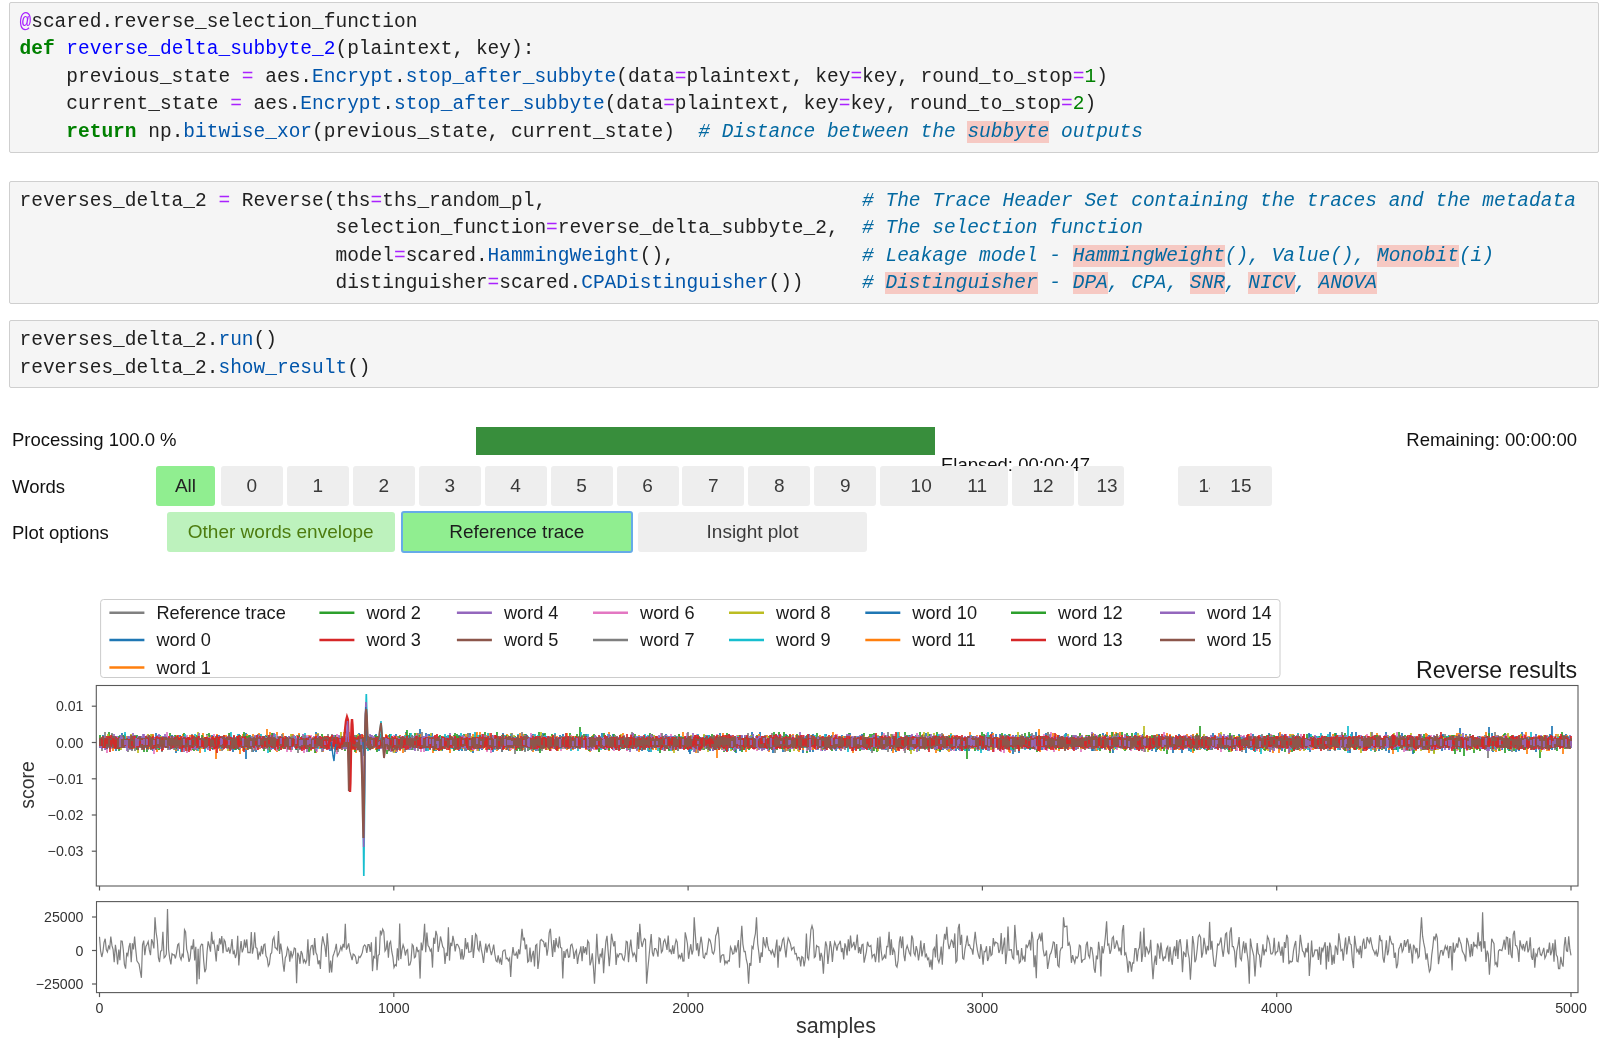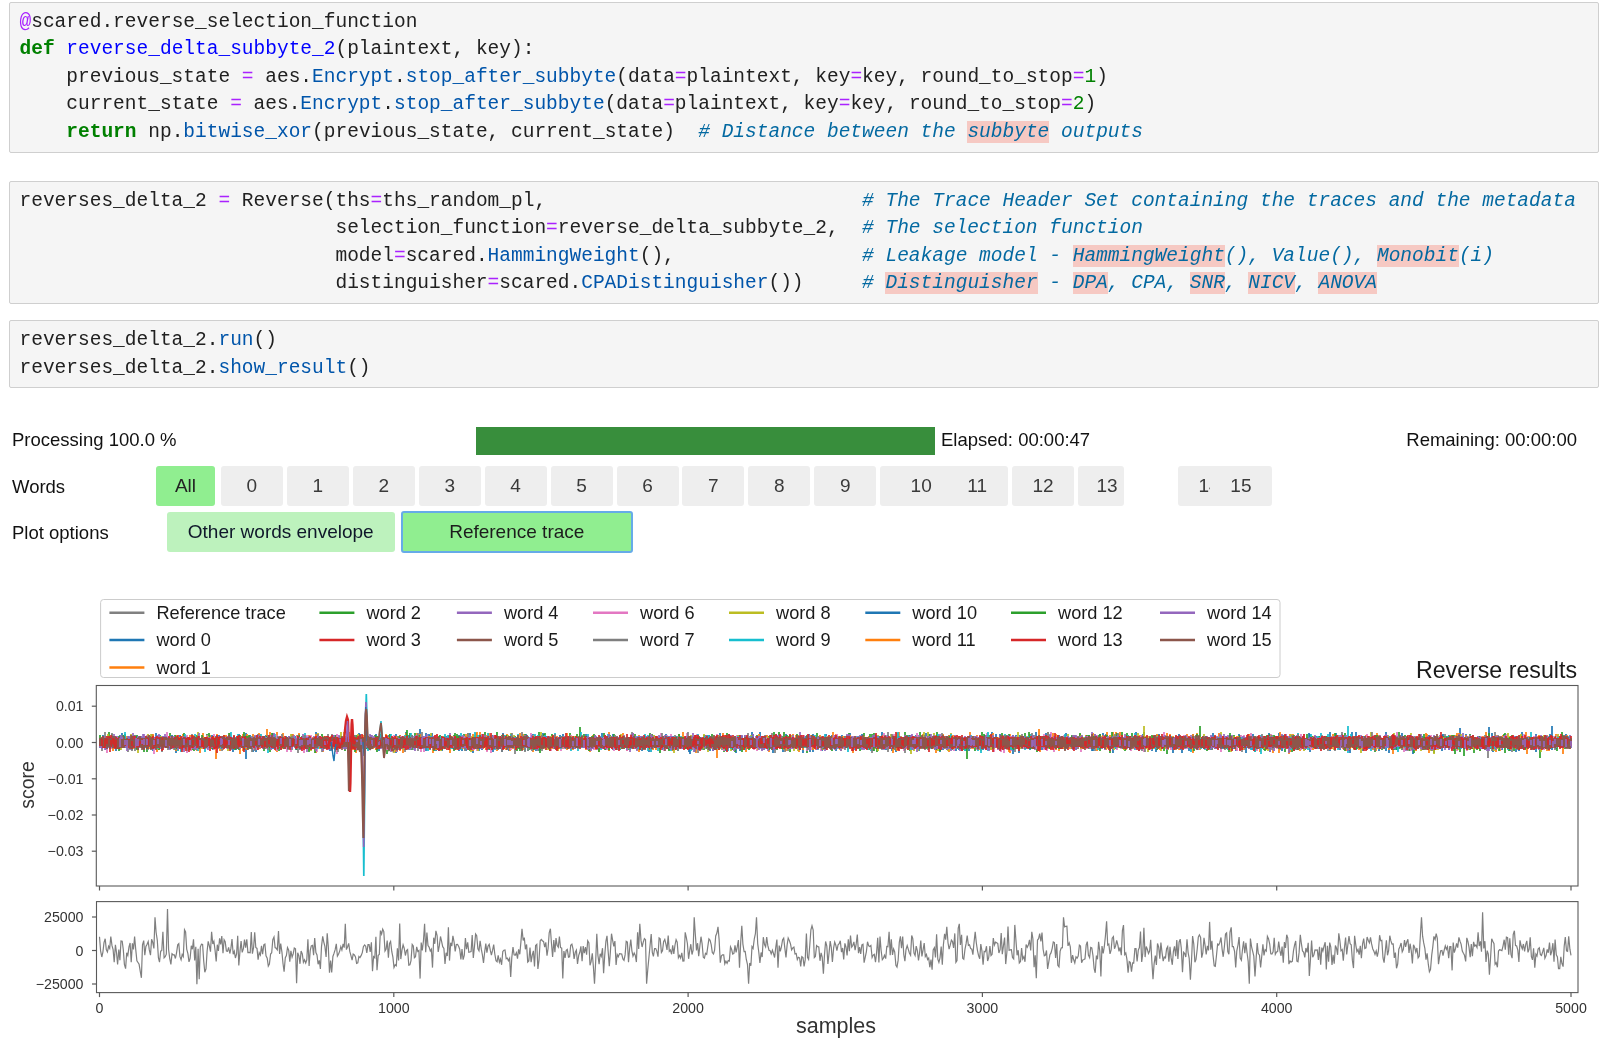--- a/index.html
+++ b/index.html
@@ -37,21 +37,21 @@
                            model<span class="o">=</span>scared.<span class="p">HammingWeight</span>(),                <span class="c"># Leakage model - <span class="hl">HammingWeight</span>(), Value(), <span class="hl">Monobit</span>(i)</span>
                            distinguisher<span class="o">=</span>scared.<span class="p">CPADistinguisher</span>())     <span class="c"># <span class="hl">Distinguisher</span> - <span class="hl">DPA</span>, CPA, <span class="hl">SNR</span>, <span class="hl">NICV</span>, <span class="hl">ANOVA</span></span></pre>
     </div>
   <div class="cell" style="top:320.3px;height:68px;">
       <pre>reverses_delta_2.<span class="p">run</span>()
 reverses_delta_2.<span class="p">show_result</span>()</pre>
     </div>
 
   <div class="lbl" style="top:429px;">Processing 100.0 %</div>
   <div style="position:absolute;left:476px;top:427px;width:459px;height:28px;background:#388e3c;"></div>
-  <div class="lbl" style="left:941px;top:429px;">Elapsed: 00:00:47</div>
+  <div class="lbl" style="left:941px;top:454px;">Elapsed: 00:00:47</div>
   <div class="lbl" style="left:auto;right:23px;top:429px;">Remaining: 00:00:00</div>
 
   <div class="lbl" style="top:476px;">Words</div>
   <div class="btn green" style="left:156px;width:59px;">All</div>
 <div class="btn" style="left:220.9px;width:62px;">0</div>
 <div class="btn" style="left:286.8px;width:62px;">1</div>
 <div class="btn" style="left:352.8px;width:62px;">2</div>
 <div class="btn" style="left:418.7px;width:62px;">3</div>
 <div class="btn" style="left:484.6px;width:62px;">4</div>
 <div class="btn" style="left:550.6px;width:62px;">5</div>
@@ -60,22 +60,23 @@
 <div class="btn" style="left:748.3px;width:62px;">8</div>
 <div class="btn" style="left:814.3px;width:62px;">9</div>
 <div class="btn" style="left:880.2px;width:82px;">10</div>
 <div class="btn" style="left:946.1px;width:62px;">11</div>
 <div class="btn" style="left:1012.1px;width:62px;">12</div>
 <div class="btn" style="left:1078.0px;width:46px;padding-left:12px;">13</div>
 <div class="btn" style="left:1178px;width:62px;">14</div>
 <div class="btn" style="left:1209.9px;width:62px;">15</div>
 
   <div class="lbl" style="top:522px;">Plot options</div>
-  <div class="pbtn" style="left:166.5px;width:228.5px;background:#bdf2bd;color:#0f172a;">Other words envelope</div>
+  <div class="pbtn" style="left:166.5px;width:228.5px;background:#bdf2bd;color:#4d7c0f;">Other words envelope</div>
   <div class="pbtn" style="left:401px;top:510.5px;height:42.5px;line-height:38.5px;width:231.5px;background:#90ee90;color:#1c1c1c;border:2px solid #66abe8;">Reference trace</div>
+  <div class="pbtn" style="left:638px;width:229px;background:#eee;color:#3a3a3a;">Insight plot</div>
 
   <svg width="1600" height="1060" style="position:absolute;left:0;top:0;">
     <rect x="100.6" y="599.5" width="1179.4" height="78" fill="#fff" stroke="#cccccc" stroke-width="1" rx="3"></rect>
 <line x1="109.4" y1="612.8" x2="144.4" y2="612.8" stroke="#808080" stroke-width="2.5"></line>
 <text x="156.4" y="619.0999999999999" font-size="18.2" fill="#1a1a1a">Reference trace</text>
 <line x1="109.4" y1="640.1" x2="144.4" y2="640.1" stroke="#1f77b4" stroke-width="2.5"></line>
 <text x="156.4" y="646.4" font-size="18.2" fill="#1a1a1a">word 0</text>
 <line x1="109.4" y1="667.4" x2="144.4" y2="667.4" stroke="#ff7f0e" stroke-width="2.5"></line>
 <text x="156.4" y="673.6999999999999" font-size="18.2" fill="#1a1a1a">word 1</text>
 <line x1="319.4" y1="612.8" x2="354.4" y2="612.8" stroke="#2ca02c" stroke-width="2.5"></line>

